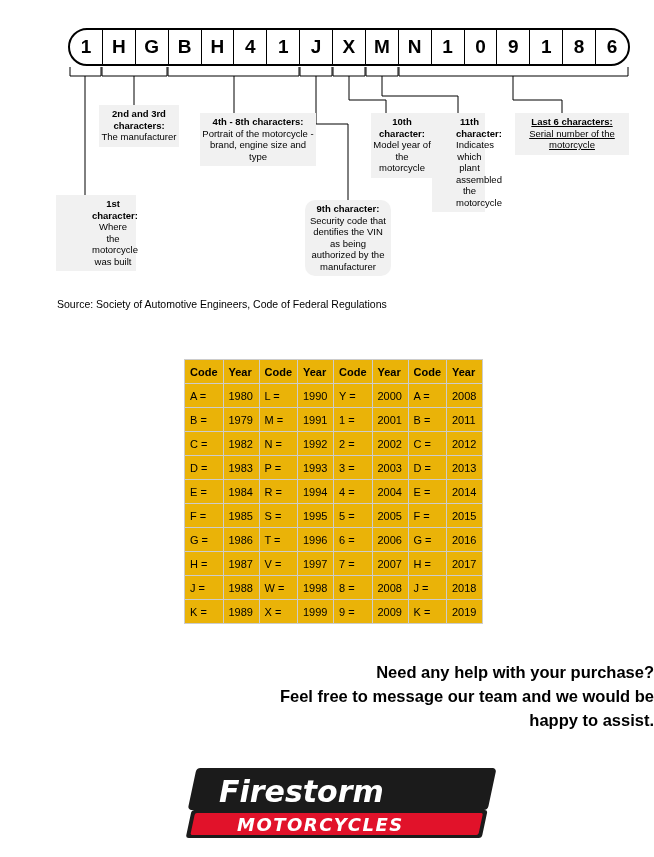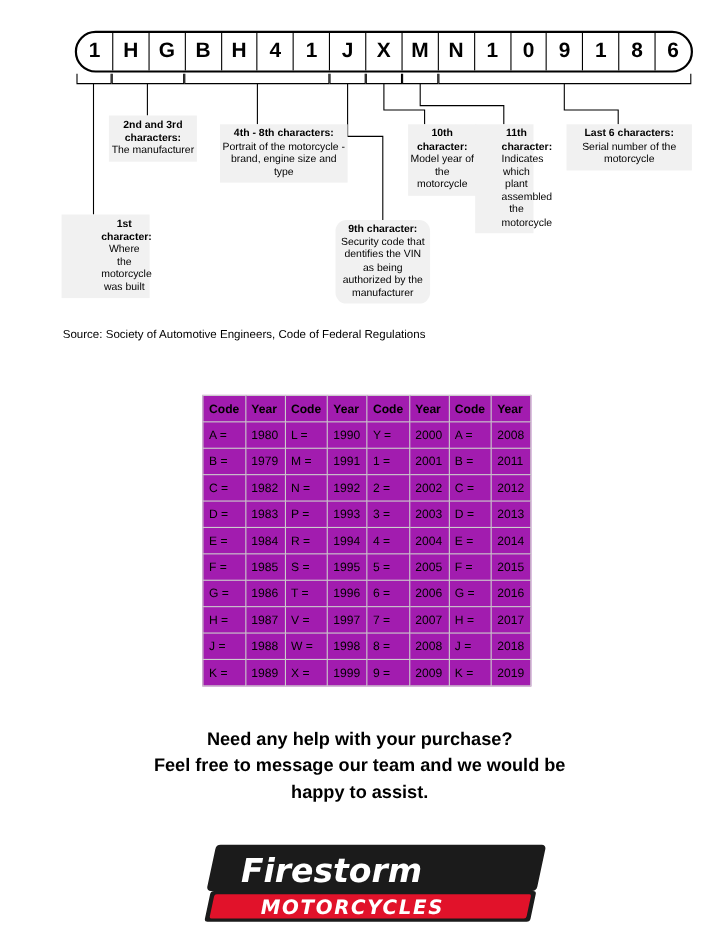--- a/index.html
+++ b/index.html
@@ -59,40 +59,40 @@
     padding: 3px 2px 4px 2px;
   }
   .callout .hd { font-weight: bold; display: block; }
 
   #callout-1 { left: 56px;  top: 195px; width: 80px; padding-left: 36px; }
   #callout-2 { left: 99px;  top: 105px; width: 80px; }
   #callout-3 { left: 200px; top: 113px; width: 116px; }
   #callout-4 { left: 305px; top: 200px; width: 86px; border-radius: 10px; }
   #callout-5 { left: 355px; top: 113px; width: 62px; margin-left: 16px; }
   #callout-6 { left: 432px; top: 113px; width: 53px; padding-left: 24px; }
-  #callout-7 { left: 515px; top: 113px; width: 114px; }
+  #callout-7 { left: 515px; top: 113px; width: 114px; text-decoration: underline; }
 
   
   #source {
     position: absolute;
     left: 57px;
     top: 298px;
     font-size: 10.5px;
     color: #000;
   }
 
   
   #year-table-wrap {
     position: absolute;
     left: 184px;
     top: 359px;
   }
   table.codes {
     border-collapse: collapse;
-    background: #a21caf;
+    background: #eab308;
   }
   table.codes th, table.codes td {
     border: 1px solid #cccccc;
     font-size: 11px;
     font-family: "Liberation Sans", sans-serif;
     padding: 4px 5px 4px 5px;
     height: 24px;
     color: #000;
     text-align: left;
     white-space: nowrap;
@@ -103,21 +103,21 @@
   }
   table.codes td.code { width: 34px; }
   table.codes td.year { width: 36px; }
 
   
   #help {
     position: absolute;
     left: 0;
     top: 660px;
     width: 654px;
-    text-align: center;
+    text-align: right;
     font-size: 16.5px;
     font-weight: bold;
     line-height: 24px;
     color: #000;
   }
 
   
   #logo {
     position: absolute;
     left: 175px;

